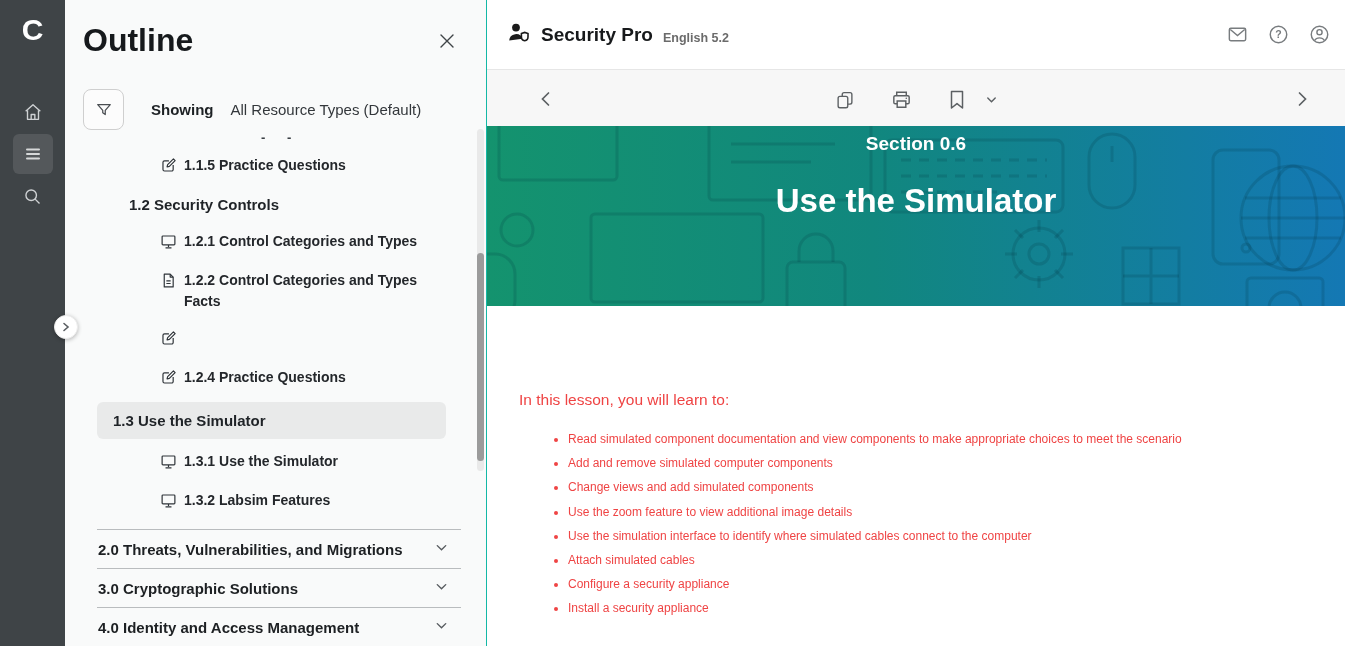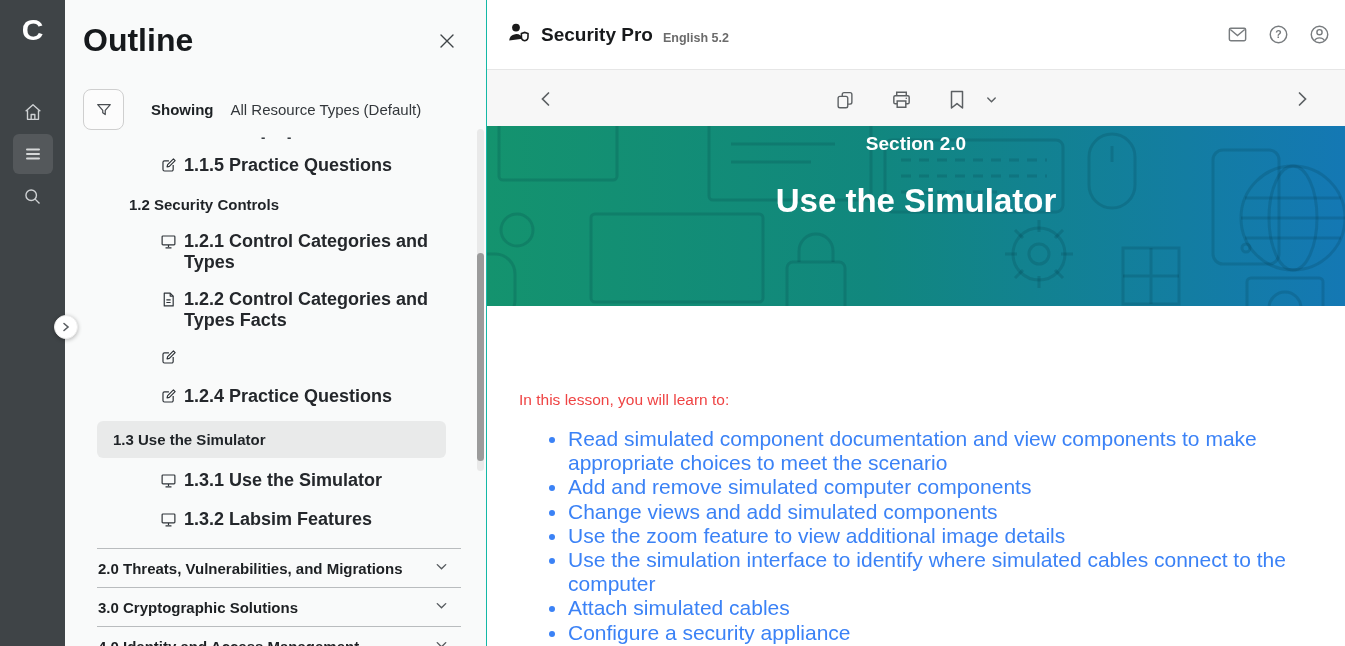--- a/index.html
+++ b/index.html
@@ -29,21 +29,21 @@
   .filter-btn { width: 41px; height: 41px; border: 1px solid #cfcfcf; border-radius: 8px; background: #fcfcfc; cursor: pointer; color: #4a4e52; display: flex; align-items: center; justify-content: center; }
   .filter-label { margin-left: 27px; font-size: 15px; font-weight: 700; color: #1d2124; }
   .filter-value { margin-left: 17px; font-size: 15px; color: #33373b; }
 
   
   .tree { position: absolute; left: 0; top: 130px; width: 421px; height: 516px; overflow: hidden; padding-top: 4px; }
   .t-clipped { height: 8px; margin: 0 0 13px 0; overflow: hidden; }
   .t-clipped span { display: block; padding-left: 196px; font-size: 13px; font-weight: 700; color: #3a3f44; letter-spacing: 9px; line-height: 8px; }
   .t-res { display: flex; align-items: flex-start; padding-left: 95px; margin-bottom: 16px; cursor: pointer; }
   .t-res .t-ico { flex: 0 0 17px; margin-top: 2px; color: #2e3338; }
-  .t-res .t-label { margin-left: 7px; max-width: 255px; font-size: 18px; font-weight: 600; color: #24272b; line-height: 21px; }
+  .t-res .t-label { margin-left: 7px; max-width: 255px; font-size: 14px; font-weight: 600; color: #24272b; line-height: 21px; }
   .t-section { padding-left: 64px; margin-bottom: 16px; font-size: 15px; font-weight: 600; color: #1f2327; line-height: 21px; cursor: pointer; }
   .t-selected { margin: -4px 40px 12px 32px; height: 37px; background: #e9eaea; border-radius: 6px; display: flex; align-items: center; padding-left: 16px; font-size: 15px; font-weight: 600; color: #1f2327; cursor: pointer; }
   .sec-hr { border: none; border-top: 1px solid #b9bcbe; margin: 0 25px 0 32px; }
   .t-collapsed { height: 38px; display: flex; align-items: center; padding: 0 37px 0 33px; cursor: pointer; }
   .t-collapsed .c-label { font-size: 15px; font-weight: 700; color: #1d2023; flex: 1; }
   .t-collapsed .c-chev { color: #55595d; }
 
   
   .sb-track { position: absolute; left: 412px; top: 129px; width: 7px; height: 342px; background: #e9e9e9; border-radius: 4px; }
   .sb-thumb { position: absolute; left: 0; top: 124px; width: 7px; height: 208px; background: #9b9b9b; border-radius: 4px; cursor: grab; }
@@ -66,21 +66,21 @@
 
   .banner { position: relative; height: 180px; background: linear-gradient(90deg, #14936e 0%, #11877e 45%, #1478b4 100%); overflow: hidden; }
   .banner-pattern { position: absolute; left: 0; top: 0; }
   .banner-text { position: relative; z-index: 1; display: flex; flex-direction: column; align-items: center; padding-top: 7px; }
   .banner-section { font-size: 19px; font-weight: 700; color: #fff; }
   .banner-title { margin-top: 27px; font-size: 33px; font-weight: 700; color: #fff; }
 
   .content { padding: 84px 45px 0 32px; }
   .lesson-intro { font-size: 15.5px; color: #ef4444; line-height: 20px; }
   .objectives { margin: 17px 0 0 0; padding-left: 49px; list-style: disc; }
-  .objectives li { font-size: 21px; color: #3b82f6; line-height: 24.2px; }
+  .objectives li { font-size: 12px; color: #ef4444; line-height: 24.2px; }
 </style>
 </head>
 <body>
 
 <div class="app">
 
   <aside class="rail">
     <div class="rail-logo">C</div>
     <button class="rail-btn home" title="">
       <svg width="22" height="22" viewBox="0 0 24 24" fill="none" stroke="currentColor" stroke-width="1.5" stroke-linejoin="round">
@@ -307,21 +307,21 @@
           <ellipse cx="806" cy="92" rx="24" ry="52"></ellipse>
         <path d="M758 72h96M754 92h104M758 112h96"></path>
         <rect x="636" y="122" width="56" height="56"></rect>
           <path d="M664 122v56M636 150h56"></path>
         <rect x="760" y="152" width="76" height="60" rx="4"></rect>
           <circle cx="798" cy="182" r="16"></circle>
         <rect x="-22" y="128" width="50" height="66" rx="20"></rect>
         <circle cx="30" cy="104" r="16"></circle>
       </svg>
       <div class="banner-text">
-        <div class="banner-section">Section 2.0</div>
+        <div class="banner-section">Section 0.6</div>
         <div class="banner-title">Use the Simulator</div>
       </div>
     </div>
 
     <div class="content">
       <p class="lesson-intro">In this lesson, you will learn to:</p>
       <ul class="objectives" id="objectives">
           <li>Read simulated component documentation and view components to make appropriate choices to meet the scenario</li>
           <li>Add and remove simulated computer components</li>
           <li>Change views and add simulated components</li>

